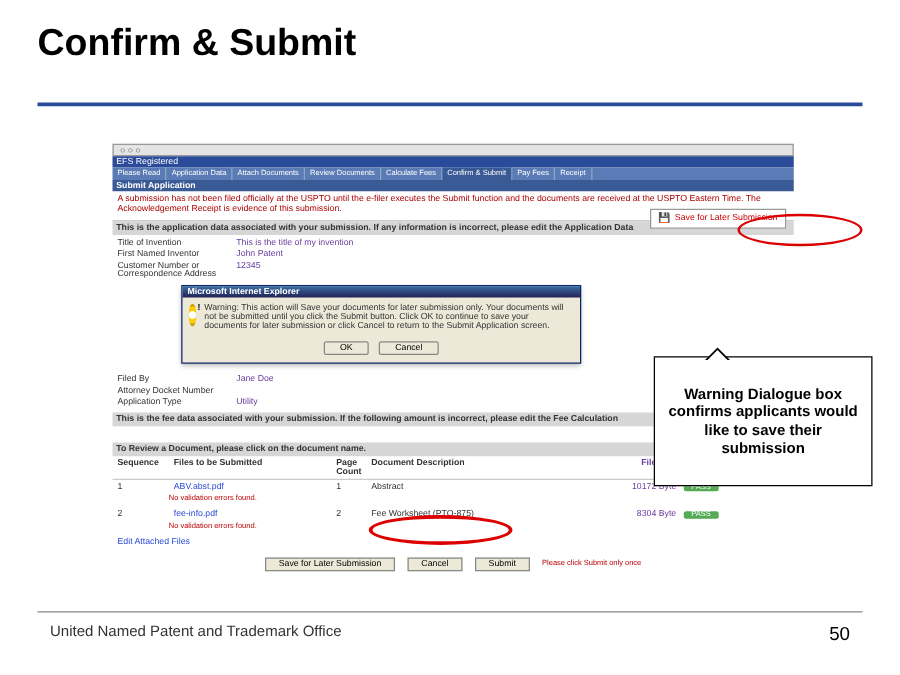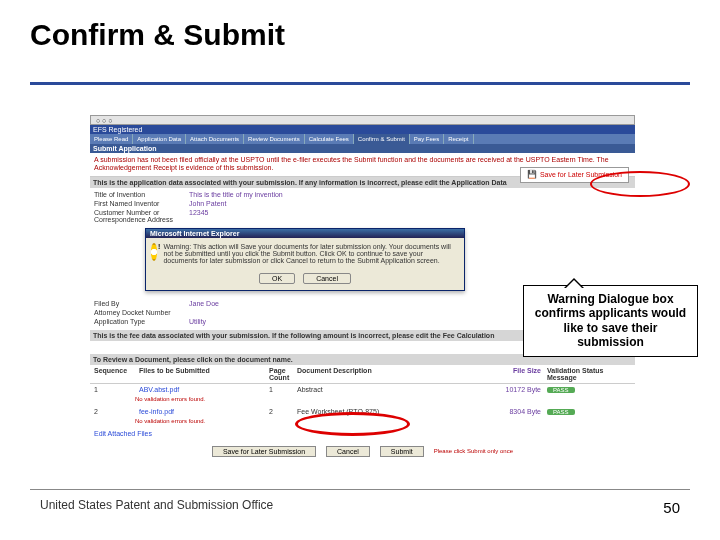--- a/index.html
+++ b/index.html
@@ -45,21 +45,21 @@
   .shot .trow .c2.link, .shot .link { color:#2a4ad8; }
   .shot .pass { background:#5a5; color:#fff; padding:0 6px; font-size:6px; border-radius:2px;}
   .shot .btnbar { display:flex; justify-content:center; gap:10px; padding:7px 0 4px;}
   .shot .btnbar button { font-size:7px; padding:1px 10px; background:#ece9d8; border:1px solid #888;}
   .shot .feeright { text-align:right; padding:3px 6px; font-weight:bold; font-size:7px;}
   .shot .errrow { color:#b00; font-size:6px; padding:1px 0 4px 45px;}
 
   .red-oval-1 { position:absolute; top:171px; right:30px; width:100px; height:26px; border:2px solid #d00; border-radius:50%; pointer-events:none;}
   .red-oval-2 { position:absolute; bottom:88px; left:295px; width:115px; height:24px; border:3px solid #d00; border-radius:50%; pointer-events:none;}
 
-  .callout { position:absolute; top:285px; right:22px; width:175px; background:#fff; border:1px solid #000; padding:6px 8px; font-size:12px; font-weight:bold; text-align:center; line-height:1.2;}
+  .callout { position:absolute; top:285px; right:22px; width:175px; background:#fff; border:1px solid #000; padding:22px 8px; font-size:12px; font-weight:bold; text-align:center; line-height:1.2;}
   .callout::before { content:""; position:absolute; top:-18px; left:40px; border:10px solid transparent; border-bottom-color:#000;}
   .callout::after { content:""; position:absolute; top:-16px; left:40px; border:10px solid transparent; border-bottom-color:#fff;}
 
   .footer-left { position:absolute; bottom:12px; left:40px; font-size:12px; color:#333;}
   .footer-right { position:absolute; bottom:8px; right:40px; font-size:15px; color:#000;}
 </style>
 </head>
 <body>
 
 <div class="slide">
@@ -167,15 +167,15 @@
       <span style="color:#b00;font-size:6px;align-self:center">Please click Submit only once</span>
     </div>
   </div>
 
   <div class="red-oval-1"></div>
   <div class="red-oval-2"></div>
 
   <div class="callout">Warning Dialogue box confirms applicants would like to save their submission</div>
 
   <hr class="hr2">
-  <div class="footer-left">United States Patent and Submission Office</div>
+  <div class="footer-left">United Named Patent and Trademark Office</div>
   <div class="footer-right">50</div>
 </div>
 
 </body></html>

